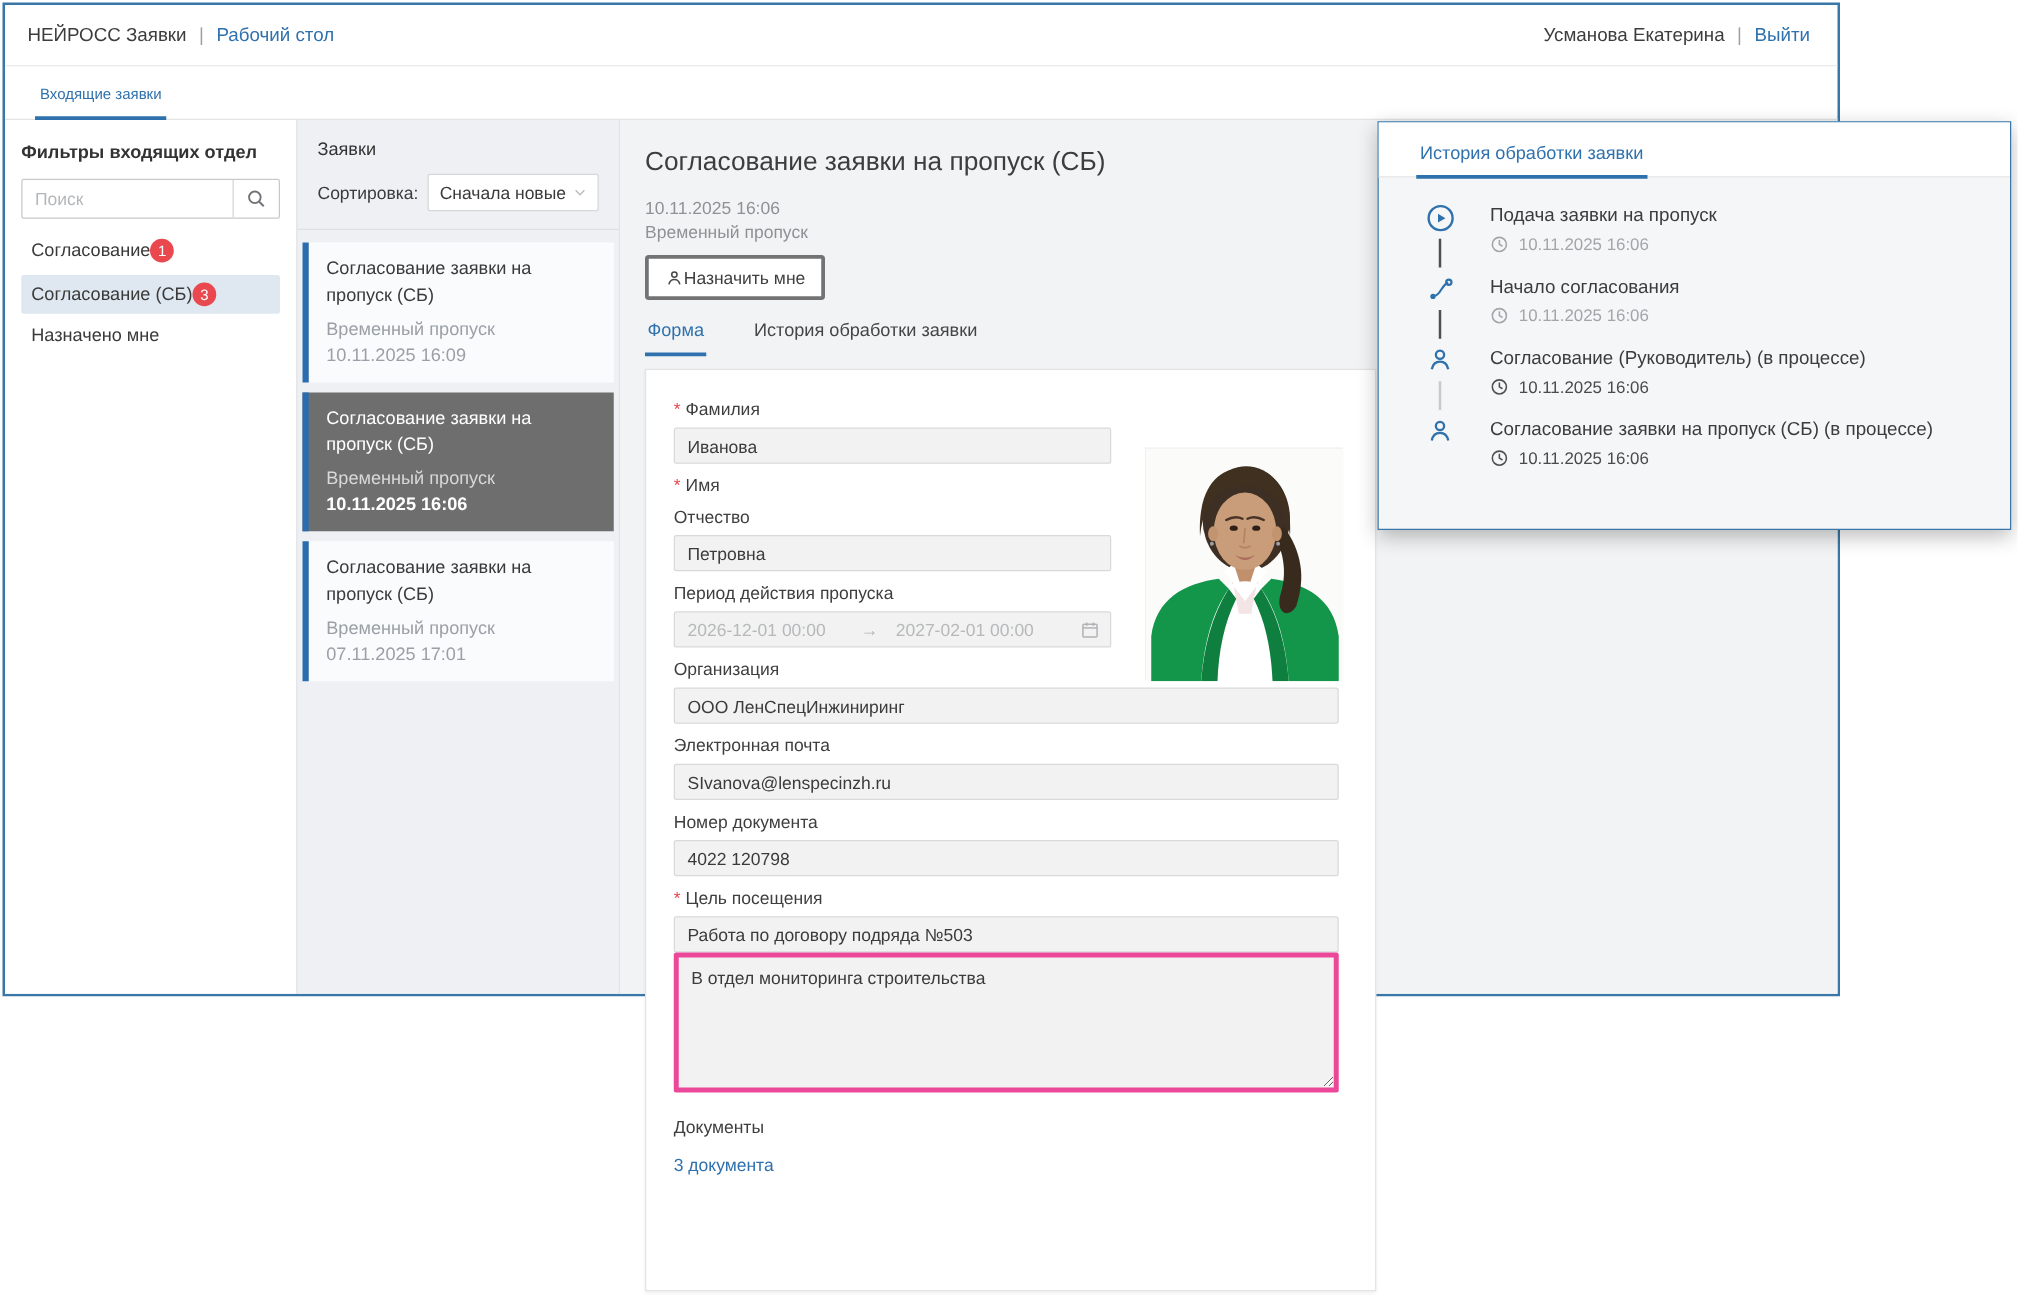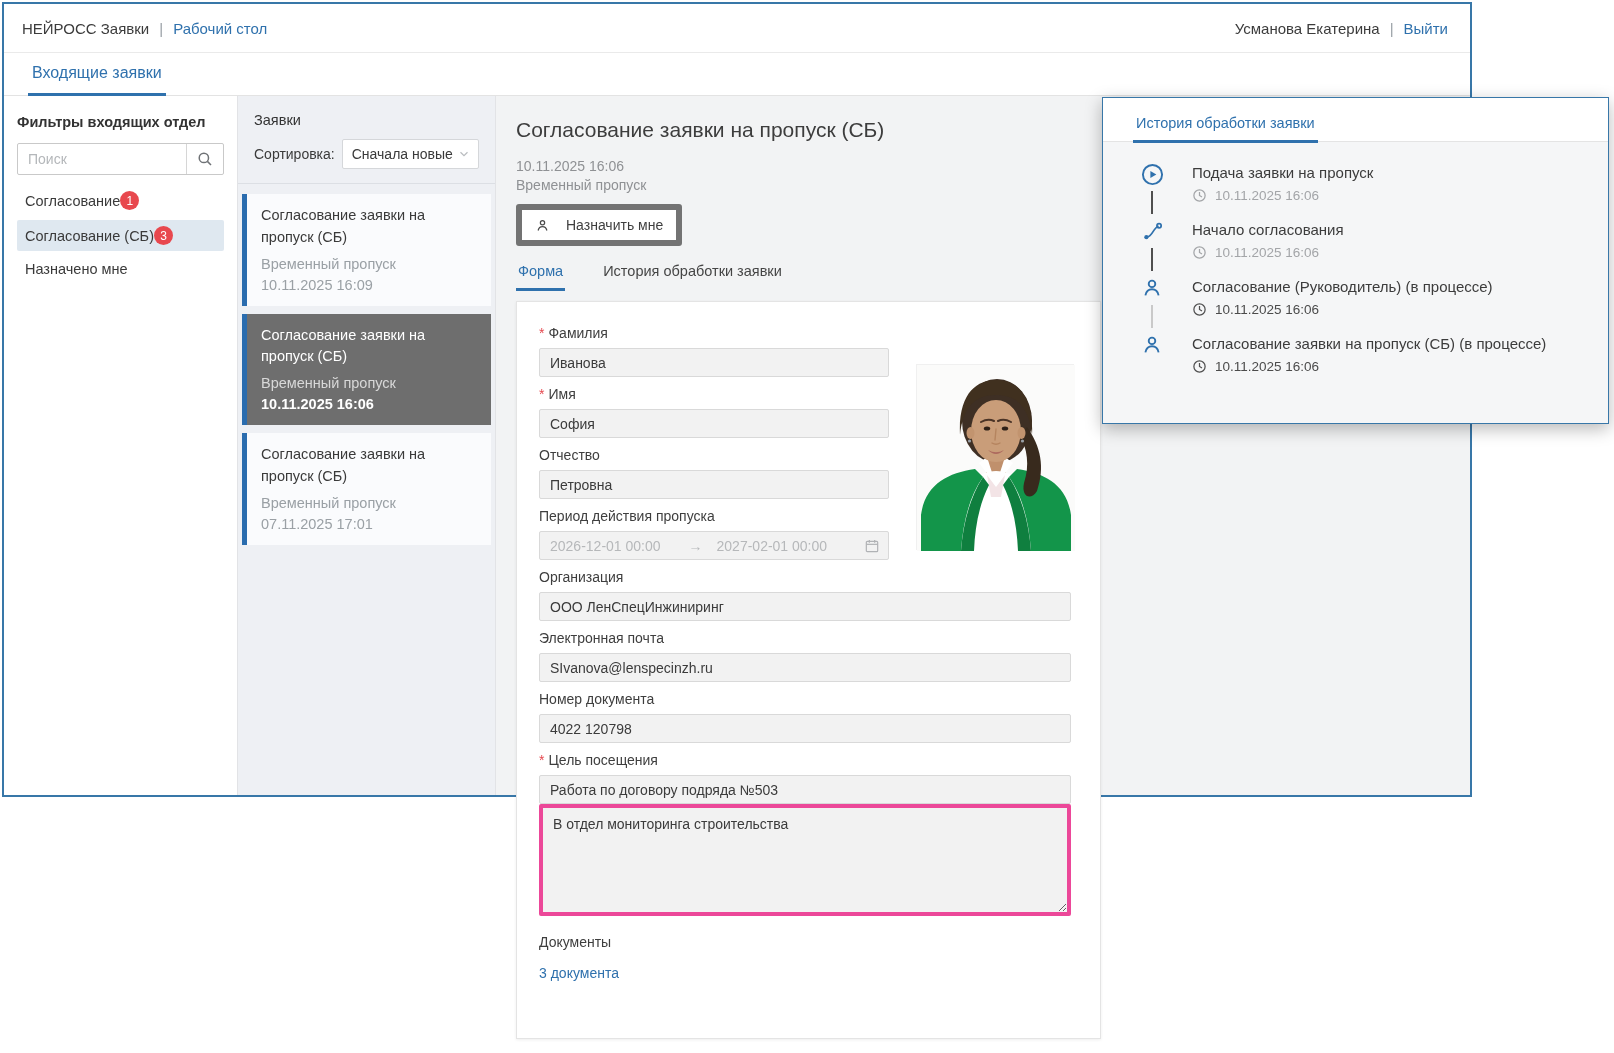--- a/index.html
+++ b/index.html
@@ -11,21 +11,21 @@
             border:2px solid #3877a8; background:#fff; display:flex; flex-direction:column; }
 
   .app-header { height:49px; flex:0 0 49px; border-bottom:1px solid #eaeaea;
                 display:flex; align-items:center; justify-content:space-between; padding:0 22px 0 18px; }
   .hdr-left, .hdr-right { display:flex; align-items:center; gap:10px; font-size:15px; color:#3c3c3c; }
   .sep { color:#9aa0a6; }
   .blue-link { color:#2f71ad; cursor:pointer; text-decoration:none; }
 
   .tab-strip { height:43px; flex:0 0 43px; border-bottom:1px solid #e3e3e3;
                display:flex; align-items:flex-end; padding-left:24px; }
-  .main-tab { font-size:16px; color:#2f71ad; padding:0 4px 11px; border-bottom:3px solid #2f71ad;
+  .main-tab { font-size:12px; color:#2f71ad; padding:0 4px 11px; border-bottom:3px solid #2f71ad;
               margin-bottom:-1px; cursor:pointer; }
 
   .content { flex:1; display:flex; min-height:0; }
 
   
   .sidebar { width:233px; flex:0 0 233px; background:#fff; padding:18px 13px; }
   .filters-title { font-size:14.5px; font-weight:bold; color:#333; }
   .search-box { margin-top:13px; height:32px; border:1px solid #c9c9c9; border-radius:2px;
                 background:#fff; display:flex; align-items:stretch; }
   .search-box input { flex:1; border:none; outline:none; padding:0 10px; font-size:14px; color:#333;
@@ -55,22 +55,22 @@
   .req-card.sel { background:#6e6e6e; }
   .req-card.sel .req-title { color:#ffffff; }
   .req-card.sel .req-sub { color:#d8d8d8; }
   .req-card.sel .req-date { color:#ffffff; font-weight:bold; }
 
   
   .main { flex:1; background:#f2f3f4; padding:22px 0 0 20px; position:relative; min-width:0; }
   .detail-title { font-size:21px; color:#3d3d3d; }
   .detail-date { margin-top:16px; color:#8f9194; font-size:14px; }
   .detail-type { margin-top:3px; color:#8f9194; font-size:14px; }
-  .assign-btn { margin-top:11px; display:inline-flex; align-items:center; gap:16px; background:#fff;
-                border:6px solid #737373; border-radius:3px; padding:7px 13px; font-size:14px; color:#3f3f3f; cursor:pointer; }
+  .assign-btn { margin-top:11px; display:inline-flex; align-items:center; gap:0; background:#fff;
+                border:3px solid #737373; border-radius:3px; padding:7px 13px; font-size:14px; color:#3f3f3f; cursor:pointer; }
   .detail-tabs { margin-top:17px; display:flex; gap:36px; font-size:14.5px; }
   .dtab { padding:0 2px 9px; color:#454545; cursor:pointer; }
   .dtab.active { color:#2f71ad; border-bottom:3px solid #2f71ad; }
 
   .form-card { position:relative; width:585px; min-height:738px; background:#fff; margin-top:10px;
                border:1px solid #e4e4e4; box-shadow:0 1px 3px rgba(0,0,0,0.07); padding:14px 22px 22px; }
   .f-label { margin:9px 0 7px; font-size:14px; color:#3e3e3e; }
   .star { color:#e5484e; margin-right:4px; }
   .f-input { height:29px; background:#f2f2f2; border:1px solid #d9d9d9; border-radius:2px;
              display:flex; align-items:center; padding:0 10px; font-size:14px; color:#3b3b3b; }
@@ -217,21 +217,20 @@
       <div class="form-card">
 
         <div class="f-label">
           <span class="star">*</span><span>Фамилия</span>
         </div>
         <div class="f-input w-narrow">Иванова</div>
 
         <div class="f-label">
           <span class="star">*</span><span>Имя</span>
         </div>
-        <div class="f-input w-narrow">София</div>
 
         <div class="f-label">Отчество</div>
         <div class="f-input w-narrow">Петровна</div>
 
         <div class="f-label">Период действия пропуска</div>
         <div class="f-input w-narrow date-range">
           <span>2026-12-01 00:00</span>
           <span class="arrow">→</span>
           <span>2027-02-01 00:00</span>
           <span class="cal-icon">

